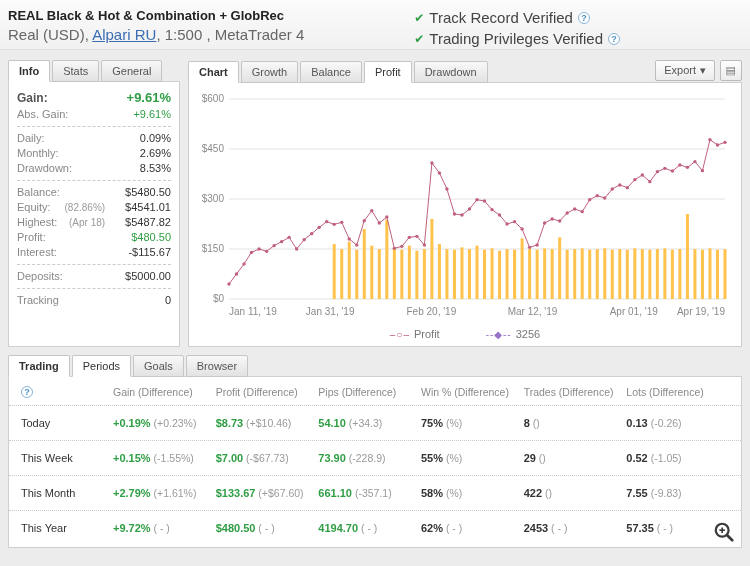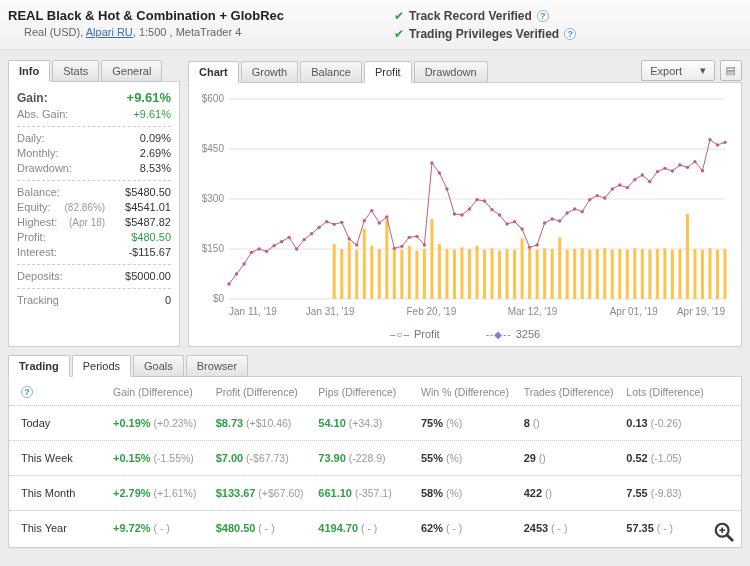--- a/index.html
+++ b/index.html
@@ -6,26 +6,26 @@
   html,body { margin:0; padding:0; }
   body {
     width:750px; height:566px; overflow:hidden; position:relative;
     background:#ececec; color:#333;
     font-family:"Liberation Sans", sans-serif; font-size:11px;
   }
   
   .topbar { display:flex; align-items:flex-start; padding:8px 8px 6px;
     background:linear-gradient(#fbfbfb,#f1f1f1); border-bottom:1px solid #e0e0e0; height:50px; }
   .title { font-size:13px; font-weight:bold; color:#222; }
-  .subtitle { font-size:11px; color:#666; margin-top:3px;margin-left:16px; }
+  .subtitle { font-size:15px; color:#666; margin-top:3px; }
   .lnk { color:#3b6db3; text-decoration:underline; cursor:pointer; }
   .verified-block { margin-left:110px; padding-top:1px; }
   .vrow { display:flex; align-items:center; gap:5px; margin-bottom:4px; }
   .check { color:#2f9e44; font-size:12px; line-height:1; }
-  .vlabel { color:#444; font-weight:bold; font-size:12px; }
+  .vlabel { color:#444; font-weight:normal; font-size:15px; }
   .qicon { display:inline-flex; align-items:center; justify-content:center;
     width:12px; height:12px; border-radius:50%; border:1px solid #8ab4d8;
     color:#4a90c4; font-size:9px; font-weight:bold; background:#fff; cursor:pointer; }
   .btns { margin-left:auto; display:flex; gap:6px; padding-top:2px; }
   .btn { border:none; border-radius:3px; color:#fff; font-size:12px; padding:6px 14px;
     cursor:pointer; font-family:inherit; }
   .btn.green { background:linear-gradient(#4cb862,#3a9c4e); }
   .btn.blue  { background:linear-gradient(#2d8be0,#1a6fc4); }
   
   .mainrow { display:flex; gap:8px; margin:10px 8px 0; align-items:stretch; }
@@ -42,21 +42,21 @@
   .irow.big .ilabel { font-weight:bold; font-size:12px; color:#555; }
   .irow.big .ival { font-weight:bold; font-size:13px; }
   .irow.big { line-height:18px; }
   .ilabel { color:#888; }
   .ival { color:#333; text-align:right; }
   .ipre { color:#9a9a9a; font-size:10px; margin-right:20px; }
   .dash { border-top:1px dashed #ccc; margin:4px 0; }
   
   .chart-panel { flex:1; display:flex; flex-direction:column; }
   .chart-panel .panel-body { padding:6px 4px 2px; flex:1; position:relative; }
-  .export { margin-left:auto; display:flex; align-items:center; gap:18px;
+  .export { margin-left:auto; display:flex; align-items:flex-start; gap:4px;
     border:1px solid #bbb; background:linear-gradient(#fdfdfd,#ececec);
     padding:3px 8px; border-radius:2px; color:#555; margin-bottom:2px; cursor:pointer; }
   .mini-sq { border:1px solid #bbb; background:linear-gradient(#fdfdfd,#ececec);
     padding:3px 5px; border-radius:2px; color:#777; margin-bottom:2px; margin-left:3px; cursor:pointer; }
   .legend { display:flex; justify-content:center; gap:46px; padding:5px 0 4px; color:#777; }
   .legitem { display:flex; align-items:center; gap:4px; cursor:pointer; }
   .legmark { font-size:10px; letter-spacing:1px; }
   
   .trading-panel { margin:8px 8px 0; }
   .trading-panel .panel-body { position:relative; padding-bottom:2px; }

